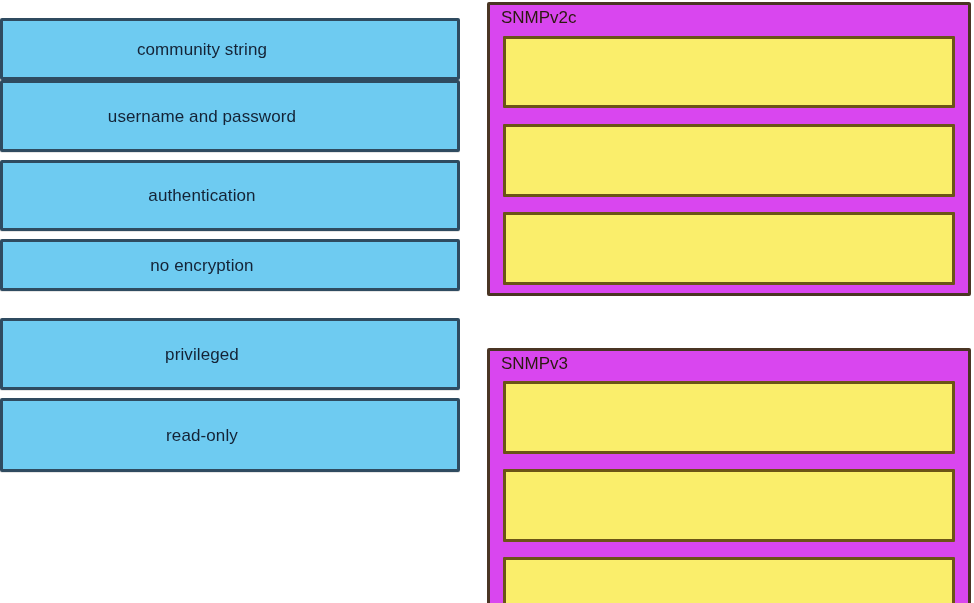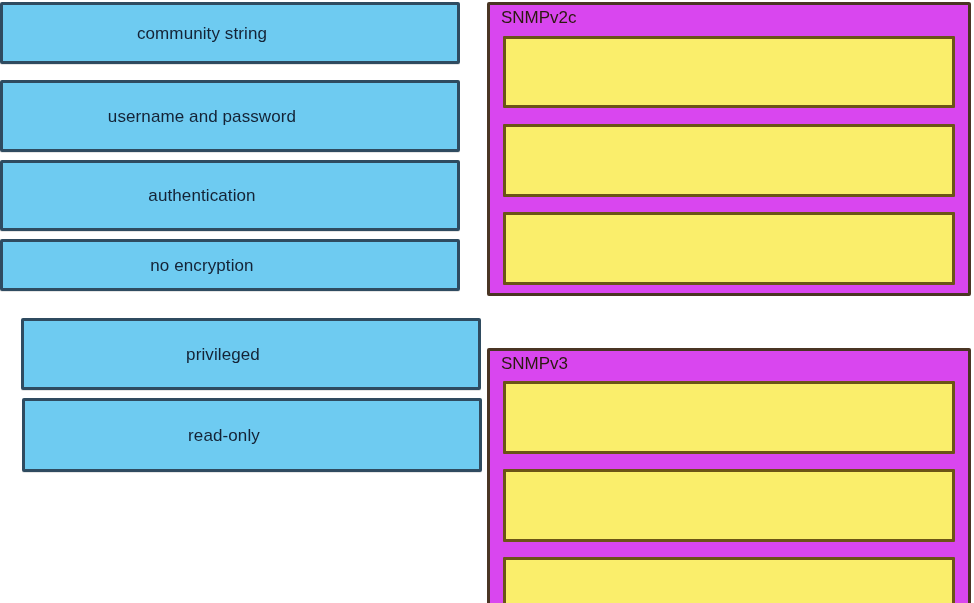--- a/index.html
+++ b/index.html
@@ -90,36 +90,36 @@
     border: 3px solid #6b5416;
     border-radius: 1px;
   }
 </style>
 </head>
 <body>
 
 <div id="drag-drop-canvas">
 
   <div id="source-items">
-      <div class="drag-tile" style="top: 2px; height: 62px;">
+      <div class="drag-tile" style="top: 18px; height: 62px;">
         <span class="tile-label">community string</span>
       </div>
       <div class="drag-tile" style="top: 160px; height: 71px;">
         <span class="tile-label">authentication</span>
       </div>
       <div class="drag-tile" style="top: 80px; height: 72px;">
         <span class="tile-label">username and password</span>
       </div>
       <div class="drag-tile" style="top: 239px; height: 52px;">
         <span class="tile-label">no encryption</span>
       </div>
-      <div class="drag-tile" style="top: 318px; height: 72px; margin-left: 21px;">
+      <div class="drag-tile" style="top: 318px; height: 72px;">
         <span class="tile-label">privileged</span>
       </div>
-      <div class="drag-tile" style="top: 398px; height: 74px; margin-left: 22px;">
+      <div class="drag-tile" style="top: 398px; height: 74px;">
         <span class="tile-label">read-only</span>
       </div>
     </div>
 
   <div id="target-groups">
       <div class="target-group" style="top: 2px; height: 294px;">
         <div class="group-title">SNMPv2c</div>
         <div class="drop-slot" style="top: 31px; height: 72px;"></div>
         <div class="drop-slot" style="top: 119px; height: 73px;"></div>
         <div class="drop-slot" style="top: 207px; height: 73px;"></div>

